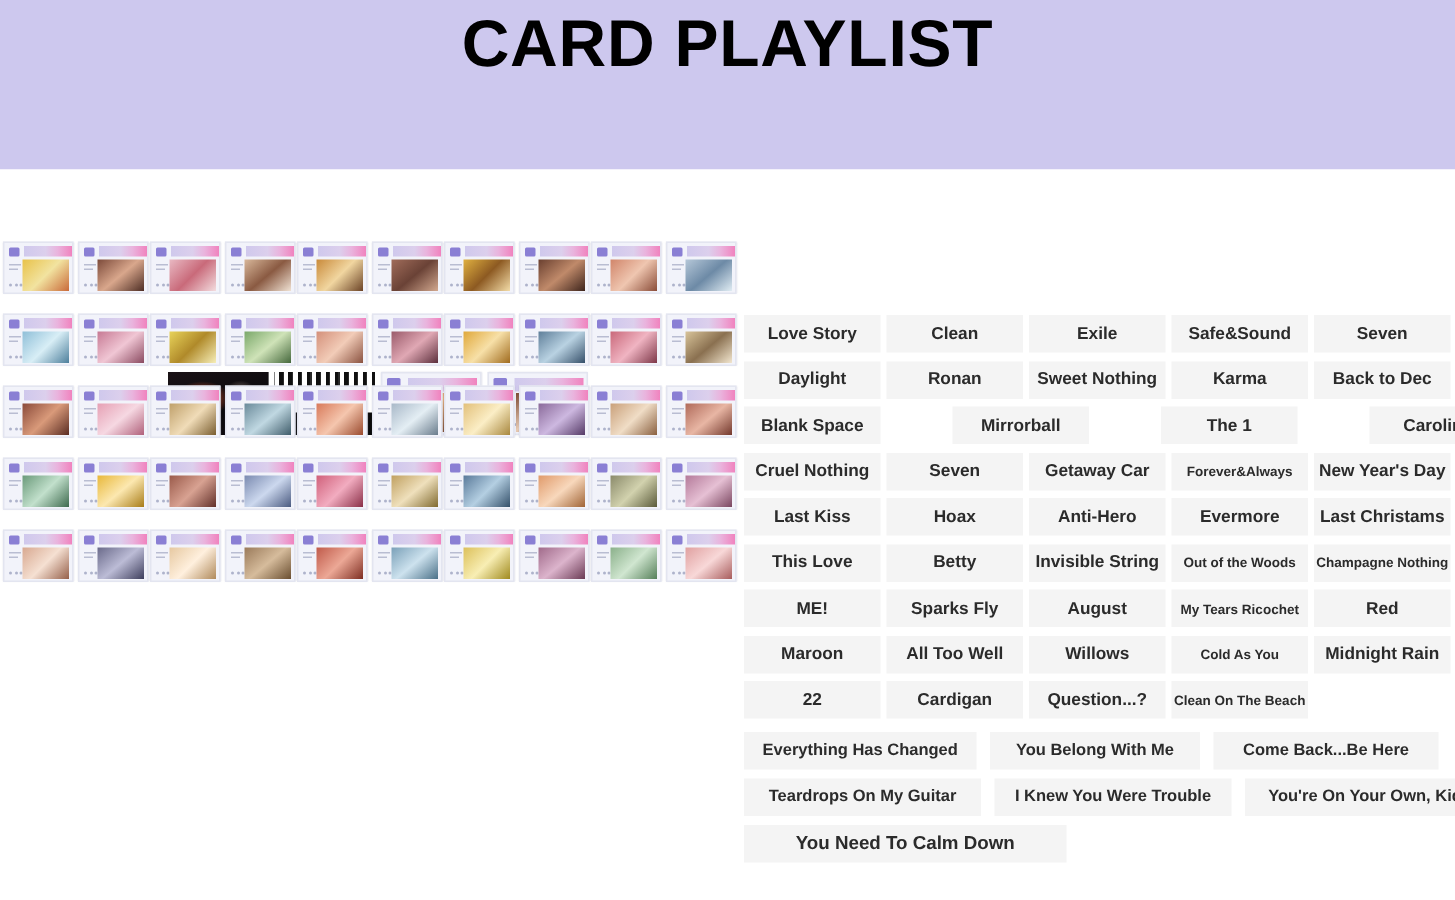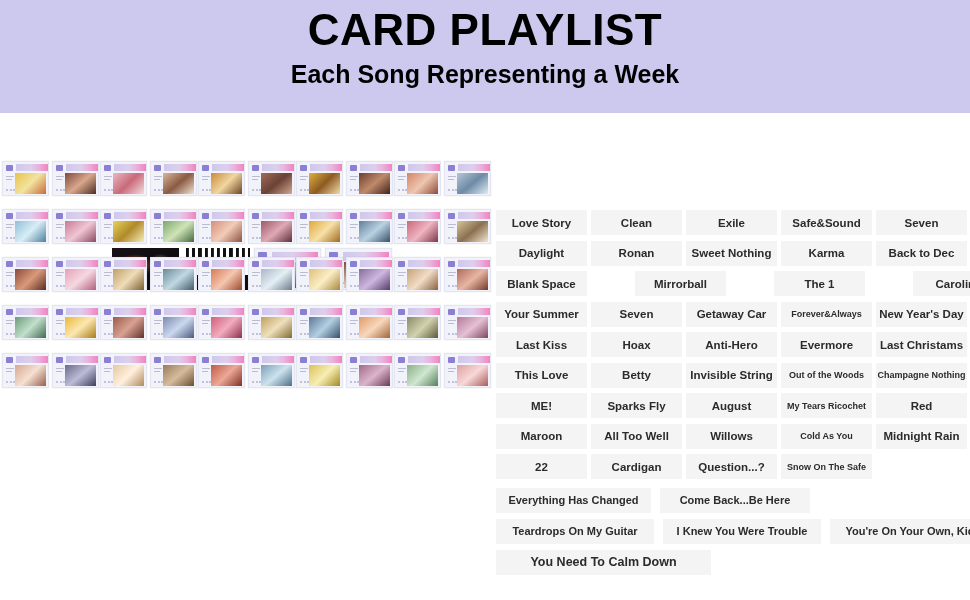--- a/index.html
+++ b/index.html
@@ -152,21 +152,20 @@
   .r3{ }
   .r3 .cell{ height:25px;font-size:11px;text-align:center; }
   
   .r2 .cell{ height:25px;font-size:12.5px; }
 </style>
 </head>
 <body>
 
 <div class="header">
   <div class="header-title">CARD PLAYLIST</div>
-  <div class="header-subtitle">Each Song Representing a Week</div>
 </div>
 
 <div class="body-area">
 
   <div class="collage">
 
     <div class="collage-row row-top">
       <div class="card-dark">
         <div class="concert">
           <div class="badge"></div>
@@ -1086,21 +1085,21 @@
           <div class="cell">Back to Dec</div>
         </div>
         <div class="song-row r5" style="top: 158px; gap: 44px;">
           <div class="cell">Blank Space</div>
           <div class="cell">Mirrorball</div>
           <div class="cell">The 1</div>
           <div class="cell">Carolina</div>
           <div class="cell">Bad Blood</div>
         </div>
         <div class="song-row r5" style="top: 188.5px;">
-          <div class="cell">Your Summer</div>
+          <div class="cell">Cruel Nothing</div>
           <div class="cell">Seven</div>
           <div class="cell">Getaway Car</div>
           <div class="cell small">Forever&amp;Always</div>
           <div class="cell">New Year's Day</div>
         </div>
         <div class="song-row r5" style="top: 219px;">
           <div class="cell">Last Kiss</div>
           <div class="cell">Hoax</div>
           <div class="cell">Anti-Hero</div>
           <div class="cell">Evermore</div>
@@ -1124,25 +1123,26 @@
           <div class="cell">Maroon</div>
           <div class="cell">All Too Well</div>
           <div class="cell">Willows</div>
           <div class="cell small">Cold As You</div>
           <div class="cell">Midnight Rain</div>
         </div>
         <div class="song-row r5" style="top: 341px;">
           <div class="cell">22</div>
           <div class="cell">Cardigan</div>
           <div class="cell">Question...?</div>
-          <div class="cell small">Snow On The Safe</div>
+          <div class="cell small">Clean On The Beach</div>
           <div class="cell empty"></div>
         </div>
         <div class="song-row r3" style="top: 374.5px;">
           <div class="cell" style="width: 155px; margin-right: 9px;">Everything Has Changed</div>
+          <div class="cell" style="width: 140px; margin-right: 9px;">You Belong With Me</div>
           <div class="cell" style="width: 150px; margin-right: 9px;">Come Back...Be Here</div>
         </div>
         <div class="song-row r3" style="top: 405.5px;">
           <div class="cell" style="width: 158px; margin-right: 9px;">Teardrops On My Guitar</div>
           <div class="cell" style="width: 158px; margin-right: 9px;">I Knew You Were Trouble</div>
           <div class="cell" style="width: 160px; margin-right: 9px;">You're On Your Own, Kid</div>
         </div>
         <div class="song-row r2" style="top: 436.5px;">
           <div class="cell" style="width: 215px; margin-right: 11px;">You Need To Calm Down</div>
         </div>

